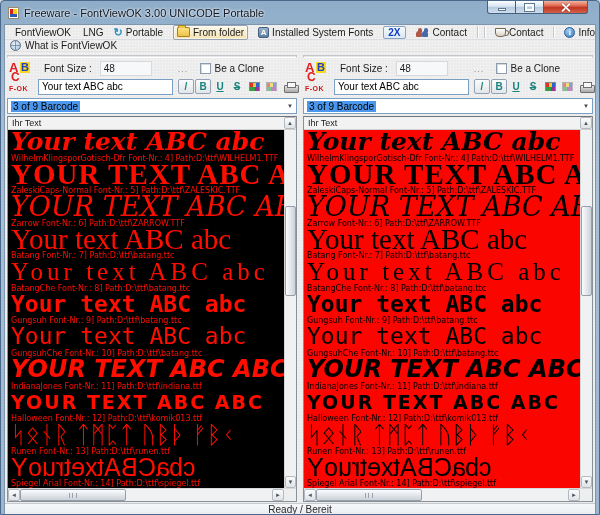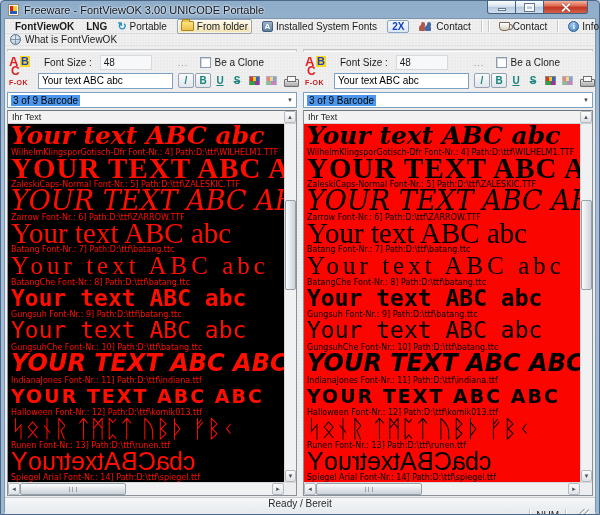--- a/index.html
+++ b/index.html
@@ -1,20 +1,20 @@
 <!DOCTYPE html>
 <html style="--left-list-bg: #000000; --left-list-text: #ff0e00; --right-list-bg: #fb0500; --right-list-text: #000000; --selection-bg: #4b97ee;"><head>
 <meta charset="utf-8">
 <style>
   html,body{margin:0;padding:0;background:#d8dde2;font-family:"Liberation Sans",sans-serif;}
   *{box-sizing:border-box;}
   .window{width:600px;height:515px;border:1px solid #49688a;border-radius:4px 4px 0 0;
     background:linear-gradient(#8fadc9,#a9c0d8 30%,#9db6d0);padding:0 3px 3px;position:relative;overflow:hidden;}
   
-  .titlebar{height:17px;display:flex;align-items:center;padding:1px 4px 0;position:relative;}
+  .titlebar{height:23px;display:flex;align-items:center;padding:1px 4px 0;position:relative;}
   .title-text{font-size:11px;color:#10141c;text-shadow:0 0 3px #eaf2fa,0 0 2px #eaf2fa;margin-left:5px;white-space:nowrap;}
   .app-ico{width:11px;height:12px;background:#fdfdfd;border:1px solid #9a8a70;position:relative;flex:0 0 auto;}
   .app-ico i{position:absolute;left:1px;top:1px;width:4px;height:5px;background:#d42020;}
   .app-ico em{position:absolute;right:1px;top:1px;width:4px;height:5px;background:#f4d020;}
   .app-ico s{position:absolute;left:1px;bottom:1px;width:7px;height:3px;background:#2858b8;text-decoration:none;}
   .winbtns{position:absolute;top:0;right:8px;display:flex;}
   .wbtn{height:13px;border:1px solid #43607e;border-top:none;background:linear-gradient(#fbfdfe,#d8e5f2 45%,#b6cadf 50%,#cfdeee);
     display:flex;align-items:center;justify-content:center;position:relative;}
   .wbtn-min{width:29px;border-radius:0 0 0 3px;}
   .wbtn-max{width:27px;border-left:none;border-right:none;}
@@ -23,21 +23,21 @@
   .gl-max{width:9px;height:7px;border:2px solid #fff;outline:1px solid #5d788f;background:transparent;}
   .gl-close{width:11px;height:11px;position:relative;}
   .gl-close:before,.gl-close:after{content:"";position:absolute;left:5px;top:0;width:2px;height:11px;background:#fff;box-shadow:0 0 1px #6a1208;}
   .gl-close:before{transform:rotate(45deg);}  .gl-close:after{transform:rotate(-45deg);}
   
   .app-body{height:494px;border:1px solid #7d95ad;background:#ececec;
     background-image:radial-gradient(rgba(255,255,255,.65) .7px,transparent 1px);background-size:3px 3px;
     display:flex;flex-direction:column;}
   
   .menurow{height:15px;display:flex;align-items:center;padding:0 4px;border-bottom:1px solid #dadee2;font-size:10px;color:#1a1a1a;}
-  .menu-item{padding:0 6px;font-weight:bold;}
+  .menu-item{padding:0 6px;}
   .tbar{margin-left:auto;display:flex;align-items:center;gap:6px;font-size:10px;color:#1a1a1a;white-space:nowrap;}
   .tbtn{display:flex;align-items:center;gap:3px;padding:1px 3px;border:1px solid transparent;border-radius:2px;}
   .tbtn-raised{border:1px solid #93a2b4;background:linear-gradient(#fdf8ea,#f3e3b2);box-shadow:inset 0 0 0 1px #fff8;text-align:right;}
   .tbtn-2x{border:1px solid #8aa4c4;background:linear-gradient(#f4f8fc,#dde8f4);color:#1040c0;font-weight:bold;padding:0 4px;}
   .tsep{width:1px;height:12px;background:#c2c8ce;box-shadow:1px 0 0 #fff;}
   .row2{height:14px;display:flex;align-items:center;gap:4px;padding:0 5px;font-size:10px;color:#1a1a1a;border-bottom:1px solid #e2e2e2;}
   
   .ic-refresh{color:#2a8fbf;font-weight:bold;font-size:11px;line-height:10px;}
   .ic-folder{width:13px;height:10px;background:linear-gradient(#fbe27a,#eec24e);border:1px solid #a88420;border-radius:1px;position:relative;}
   .ic-folder:before{content:"";position:absolute;top:-3px;left:0;width:6px;height:2px;background:#eec24e;border:1px solid #a88420;border-bottom:none;border-radius:1px 1px 0 0;}

